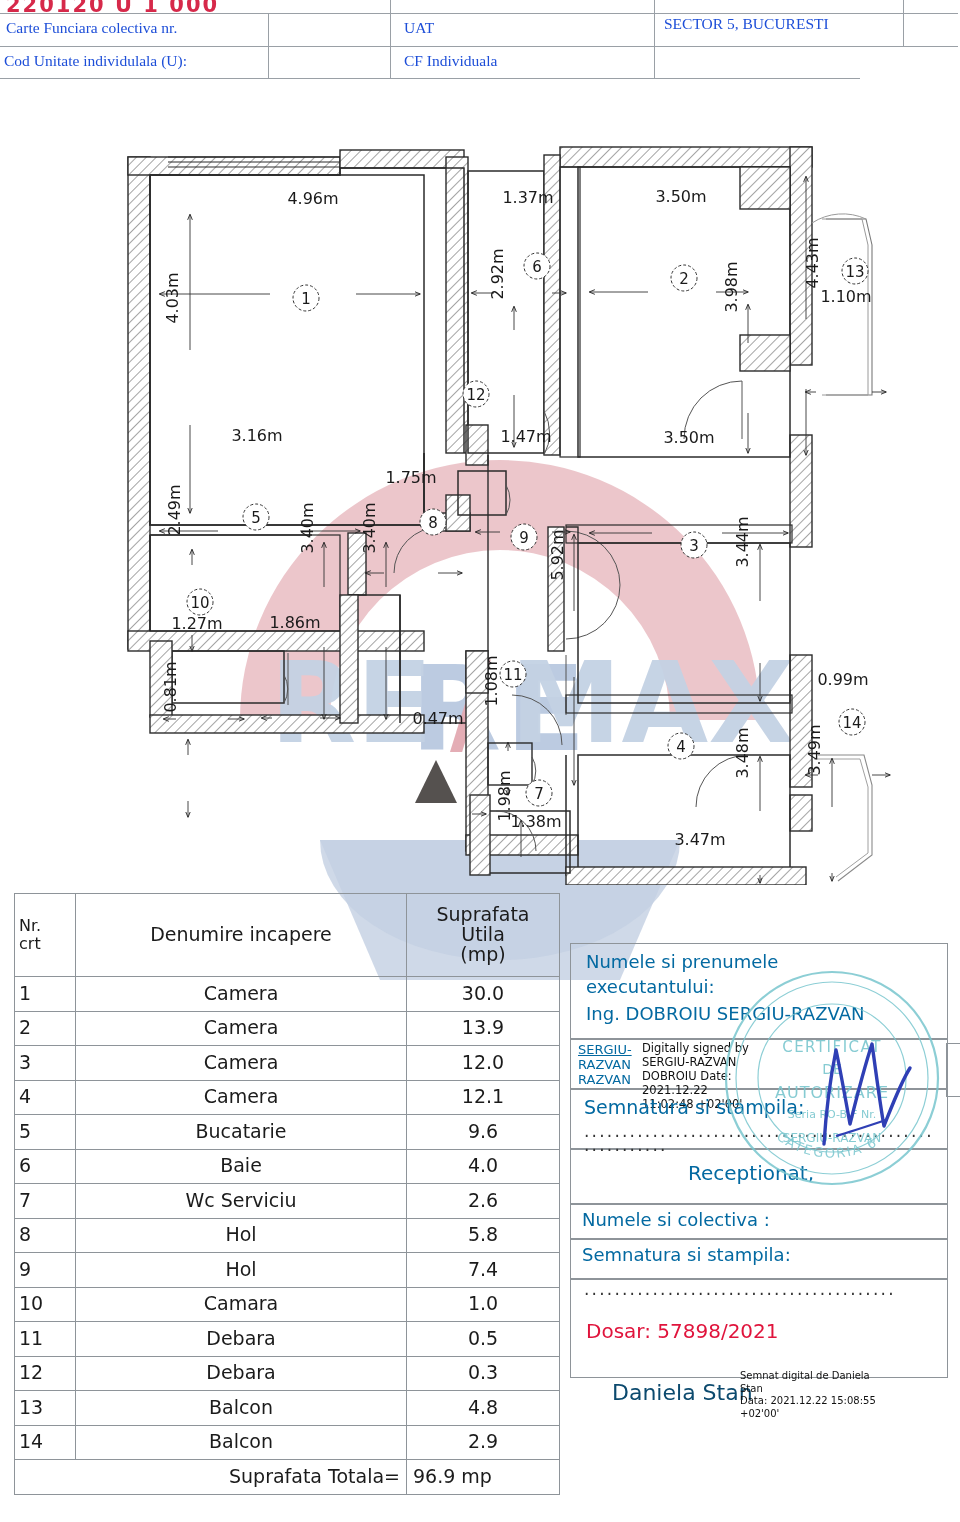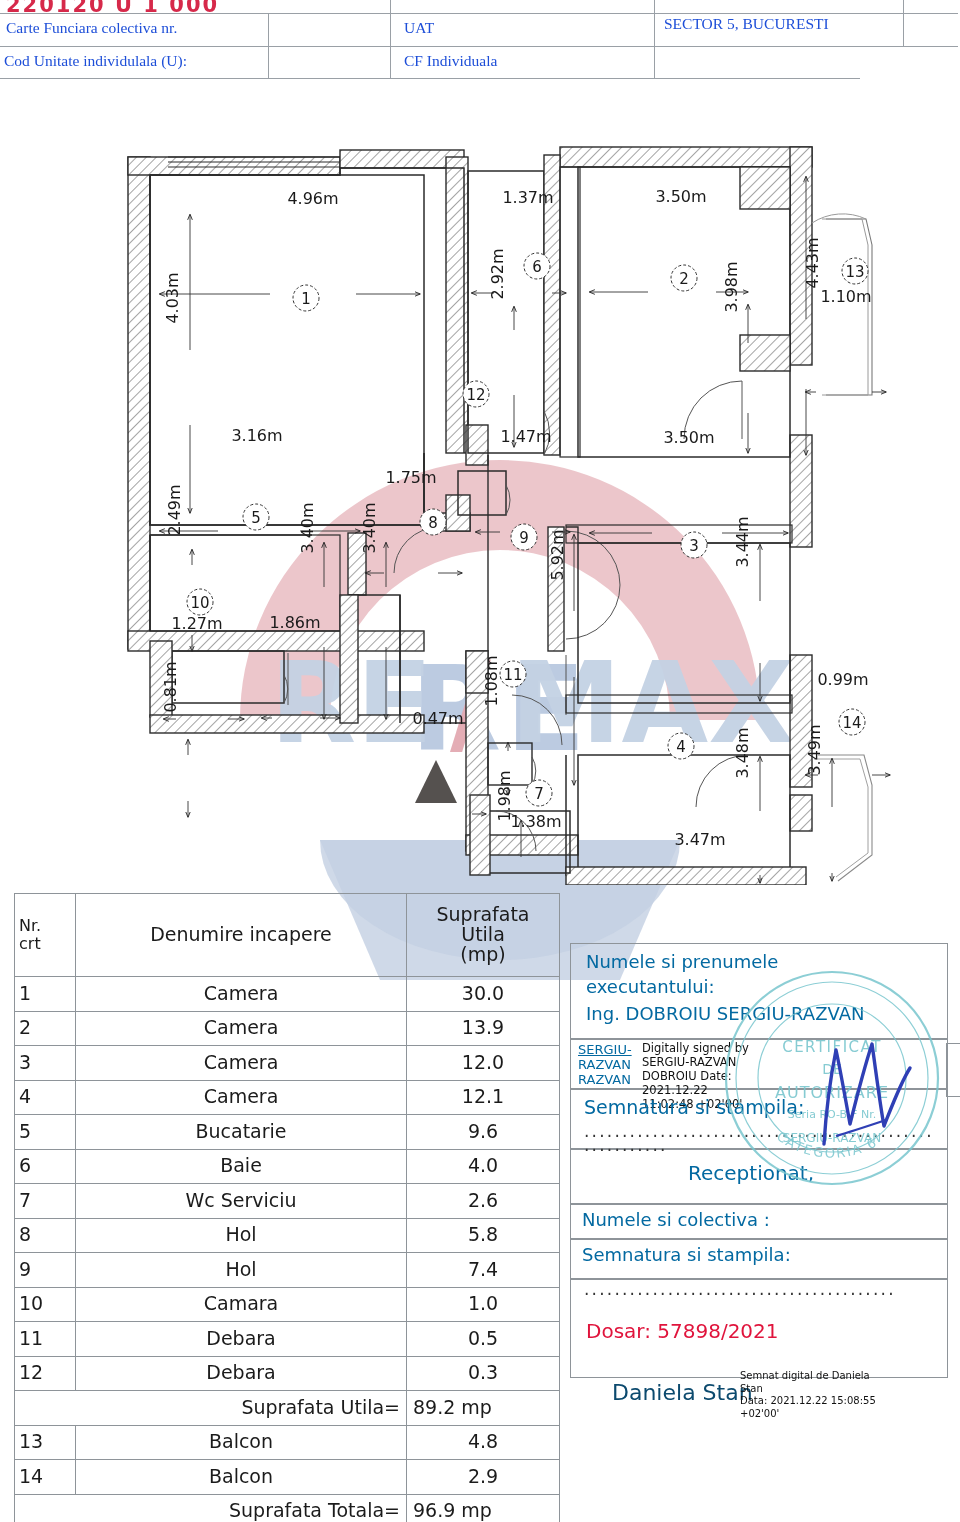--- a/index.html
+++ b/index.html
@@ -431,24 +431,20 @@
       <tr>
         <td class="c-nr">11</td>
         <td class="c-name">Debara</td>
         <td class="c-area">0.5</td>
       </tr>
       <tr>
         <td class="c-nr">12</td>
         <td class="c-name">Debara</td>
         <td class="c-area">0.3</td>
       </tr>
-      <tr class="sum-row">
-        <td colspan="2">Suprafata Utila=</td>
-        <td class="c-area sum-val">89.2 mp</td>
-      </tr>
       <tr>
         <td class="c-nr">13</td>
         <td class="c-name">Balcon</td>
         <td class="c-area">4.8</td>
       </tr>
       <tr>
         <td class="c-nr">14</td>
         <td class="c-name">Balcon</td>
         <td class="c-area">2.9</td>
       </tr>

